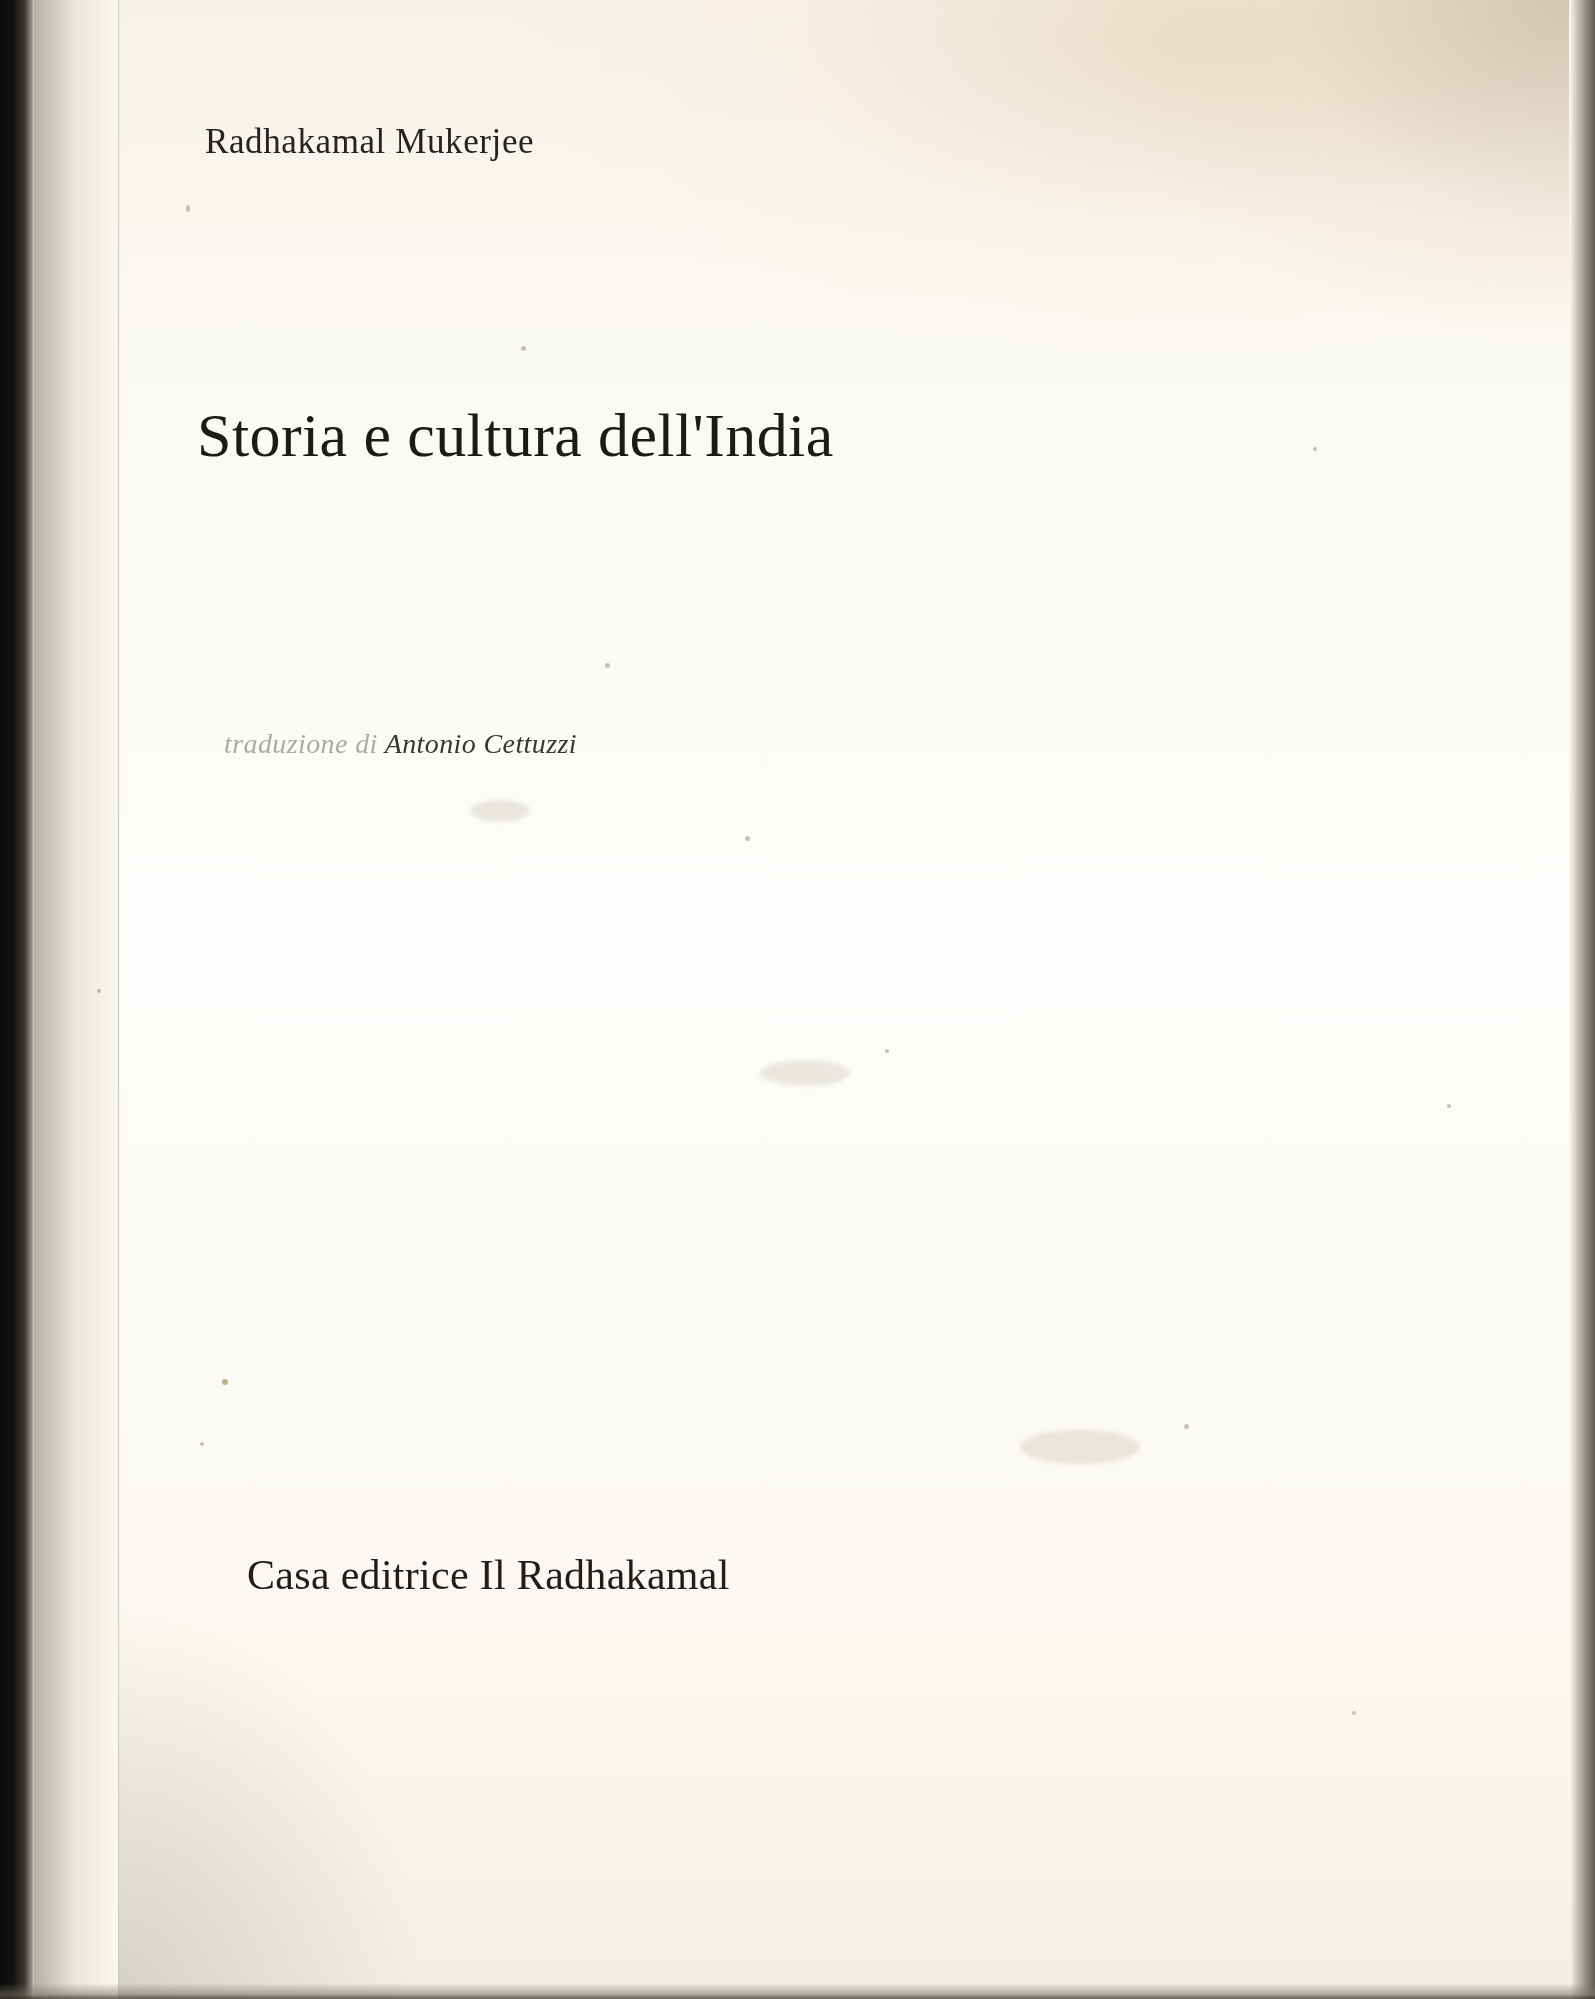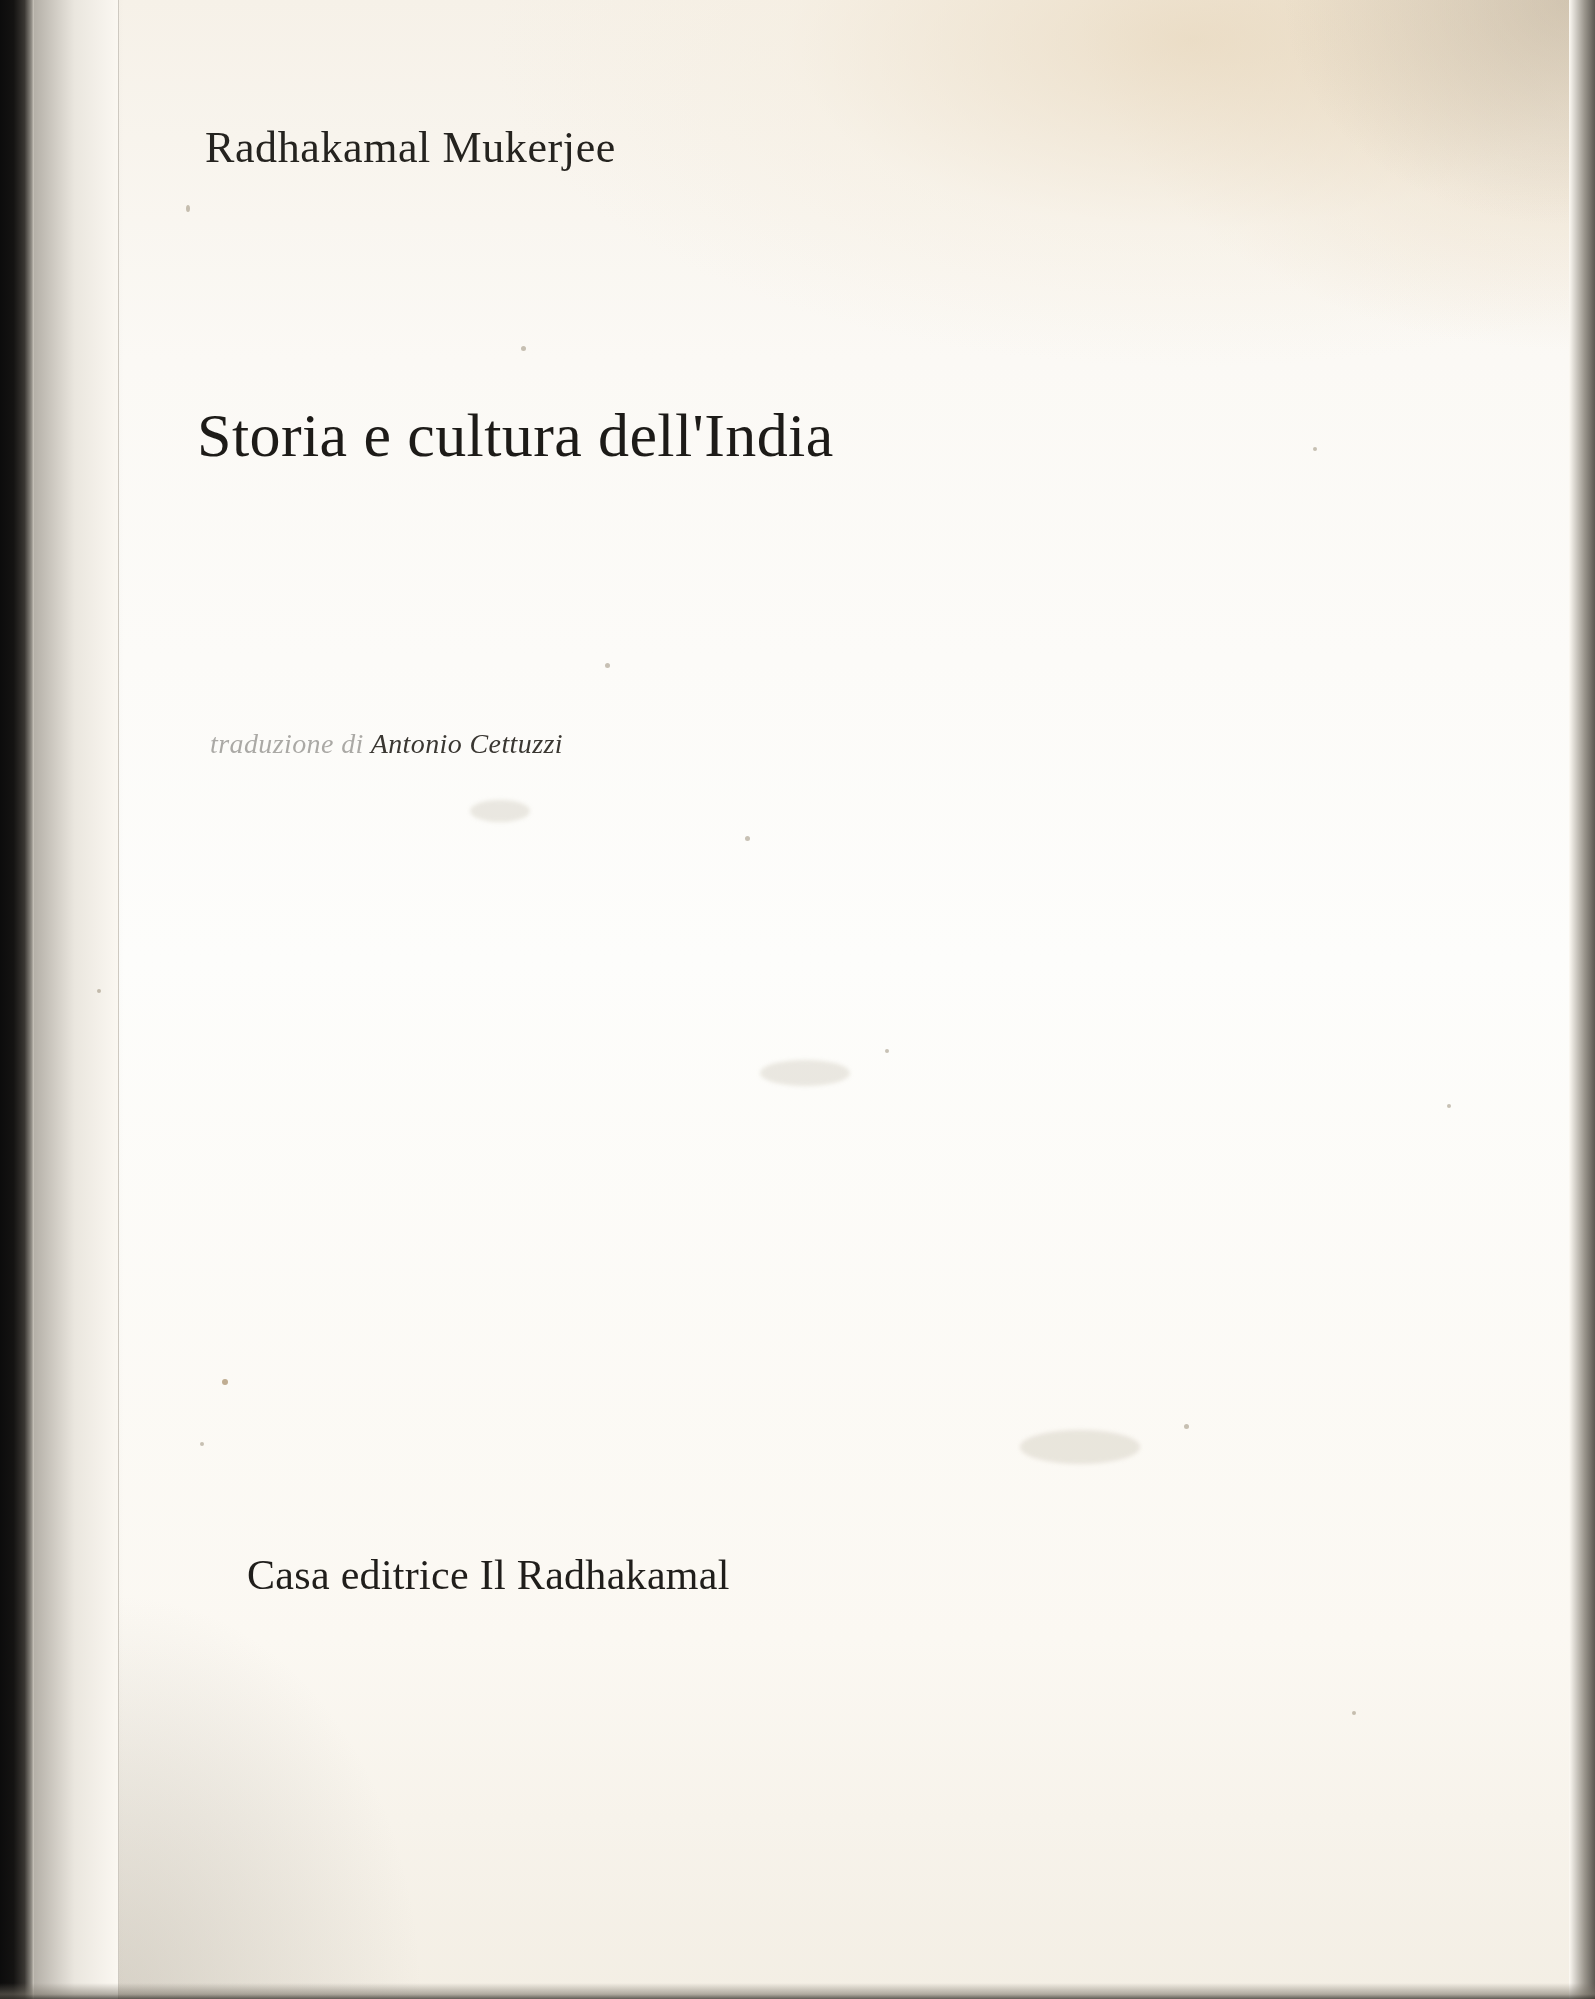--- a/index.html
+++ b/index.html
@@ -99,37 +99,37 @@
     width: 1595px;
     height: 16px;
     background: linear-gradient(to bottom, rgba(215,209,198,0.0) 0%, rgba(120,114,103,0.55) 70%, rgba(60,56,50,0.8) 100%);
   }
 
   
   .author {
     position: absolute;
     left: 205px;
     top: 122px;
-    font-size: 44px;
+    font-size: 35px;
     letter-spacing: 0.6px;
     color: #25231f;
     white-space: nowrap;
   }
   .title {
     position: absolute;
     left: 197px;
     top: 400px;
     font-size: 62px;
     letter-spacing: 0.4px;
     color: #1d1b18;
     white-space: nowrap;
   }
   .translator {
     position: absolute;
-    left: 210px;
+    left: 224px;
     top: 728px;
     font-size: 28px;
     font-style: italic;
     letter-spacing: 0.4px;
     color: #3a3732;
     white-space: nowrap;
     text-align: right;
   }
   
   .translator .faded {

